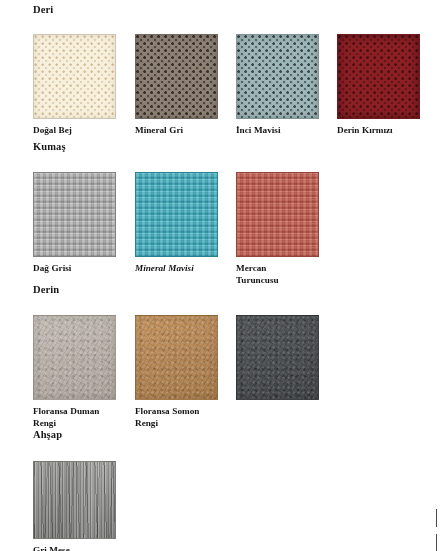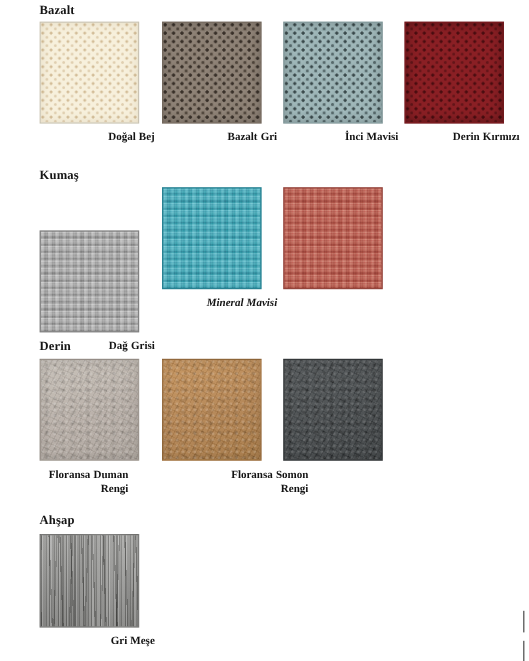--- a/index.html
+++ b/index.html
@@ -44,23 +44,22 @@
   .swatch-row {
     position: absolute;
     left: 0;
     top: 14px;
     width: 441px;
     height: 120px;
   }
 
   .swatch-cell {
     position: absolute;
-    top: 0;
+    top: 16px;
     width: 92px;
-    text-align: right;
   }
 
   .swatch {
     width: 83px;
     height: 85px;
     position: relative;
     overflow: hidden;
     box-sizing: border-box;
   }
 
@@ -243,82 +242,83 @@
     width: 1px;
     background: #4a4a4a;
   }
 </style>
 </head>
 <body>
 
 <div class="board">
 
   <div class="section" style="top:4px;">
-    <div class="section-heading">Bazalt</div>
+    <div class="section-heading">Deri</div>
 
     <div class="swatch-row">
 
       <div class="swatch-cell" style="left:33px;">
         <div class="swatch vinyl vinyl-beige"></div>
         <div class="swatch-caption">Doğal Bej</div>
       </div>
 
       <div class="swatch-cell" style="left:135px;">
         <div class="swatch vinyl vinyl-basalt"></div>
-        <div class="swatch-caption">Bazalt Gri</div>
+        <div class="swatch-caption">Mineral Gri</div>
       </div>
 
       <div class="swatch-cell" style="left:236px;">
         <div class="swatch vinyl vinyl-pearl"></div>
         <div class="swatch-caption">İnci Mavisi</div>
       </div>
 
       <div class="swatch-cell" style="left:337px;">
         <div class="swatch vinyl vinyl-red"></div>
         <div class="swatch-caption">Derin Kırmızı</div>
       </div>
 
     </div>
   </div>
 
   <div class="section" style="top:141px;">
     <div class="section-heading">Kumaş</div>
 
     <div class="swatch-row" style="top:15px;">
 
-      <div class="swatch-cell" style="left:33px;margin-top:36px;">
+      <div class="swatch-cell" style="left:33px;">
         <div class="swatch fabric fabric-gray"></div>
         <div class="swatch-caption">Dağ Grisi</div>
       </div>
 
       <div class="swatch-cell" style="left:135px;font-style:italic;">
         <div class="swatch fabric fabric-blue"></div>
         <div class="swatch-caption">Mineral Mavisi</div>
       </div>
 
       <div class="swatch-cell" style="left:236px;">
         <div class="swatch fabric fabric-coral"></div>
+        <div class="swatch-caption" style="width:72px;">Mercan Turuncusu</div>
       </div>
 
     </div>
   </div>
 
   <div class="section" style="top:284px;">
     <div class="section-heading">Derin</div>
 
     <div class="swatch-row" style="top:15px;padding-left:36px;">
 
       <div class="swatch-cell" style="left:33px;">
         <div class="swatch leather leather-smoke"></div>
         <div class="swatch-caption" style="width:74px;">Floransa Duman Rengi</div>
       </div>
 
       <div class="swatch-cell" style="left:135px;">
         <div class="swatch leather leather-salmon"></div>
-        <div class="swatch-caption" style="width:74px;margin-left:48px;">Floransa Somon Rengi</div>
+        <div class="swatch-caption" style="width:74px;">Floransa Somon Rengi</div>
       </div>
 
       <div class="swatch-cell" style="left:236px;">
         <div class="swatch leather leather-gray"></div>
       </div>
 
     </div>
   </div>
 
   <div class="section" style="top:429px;">

